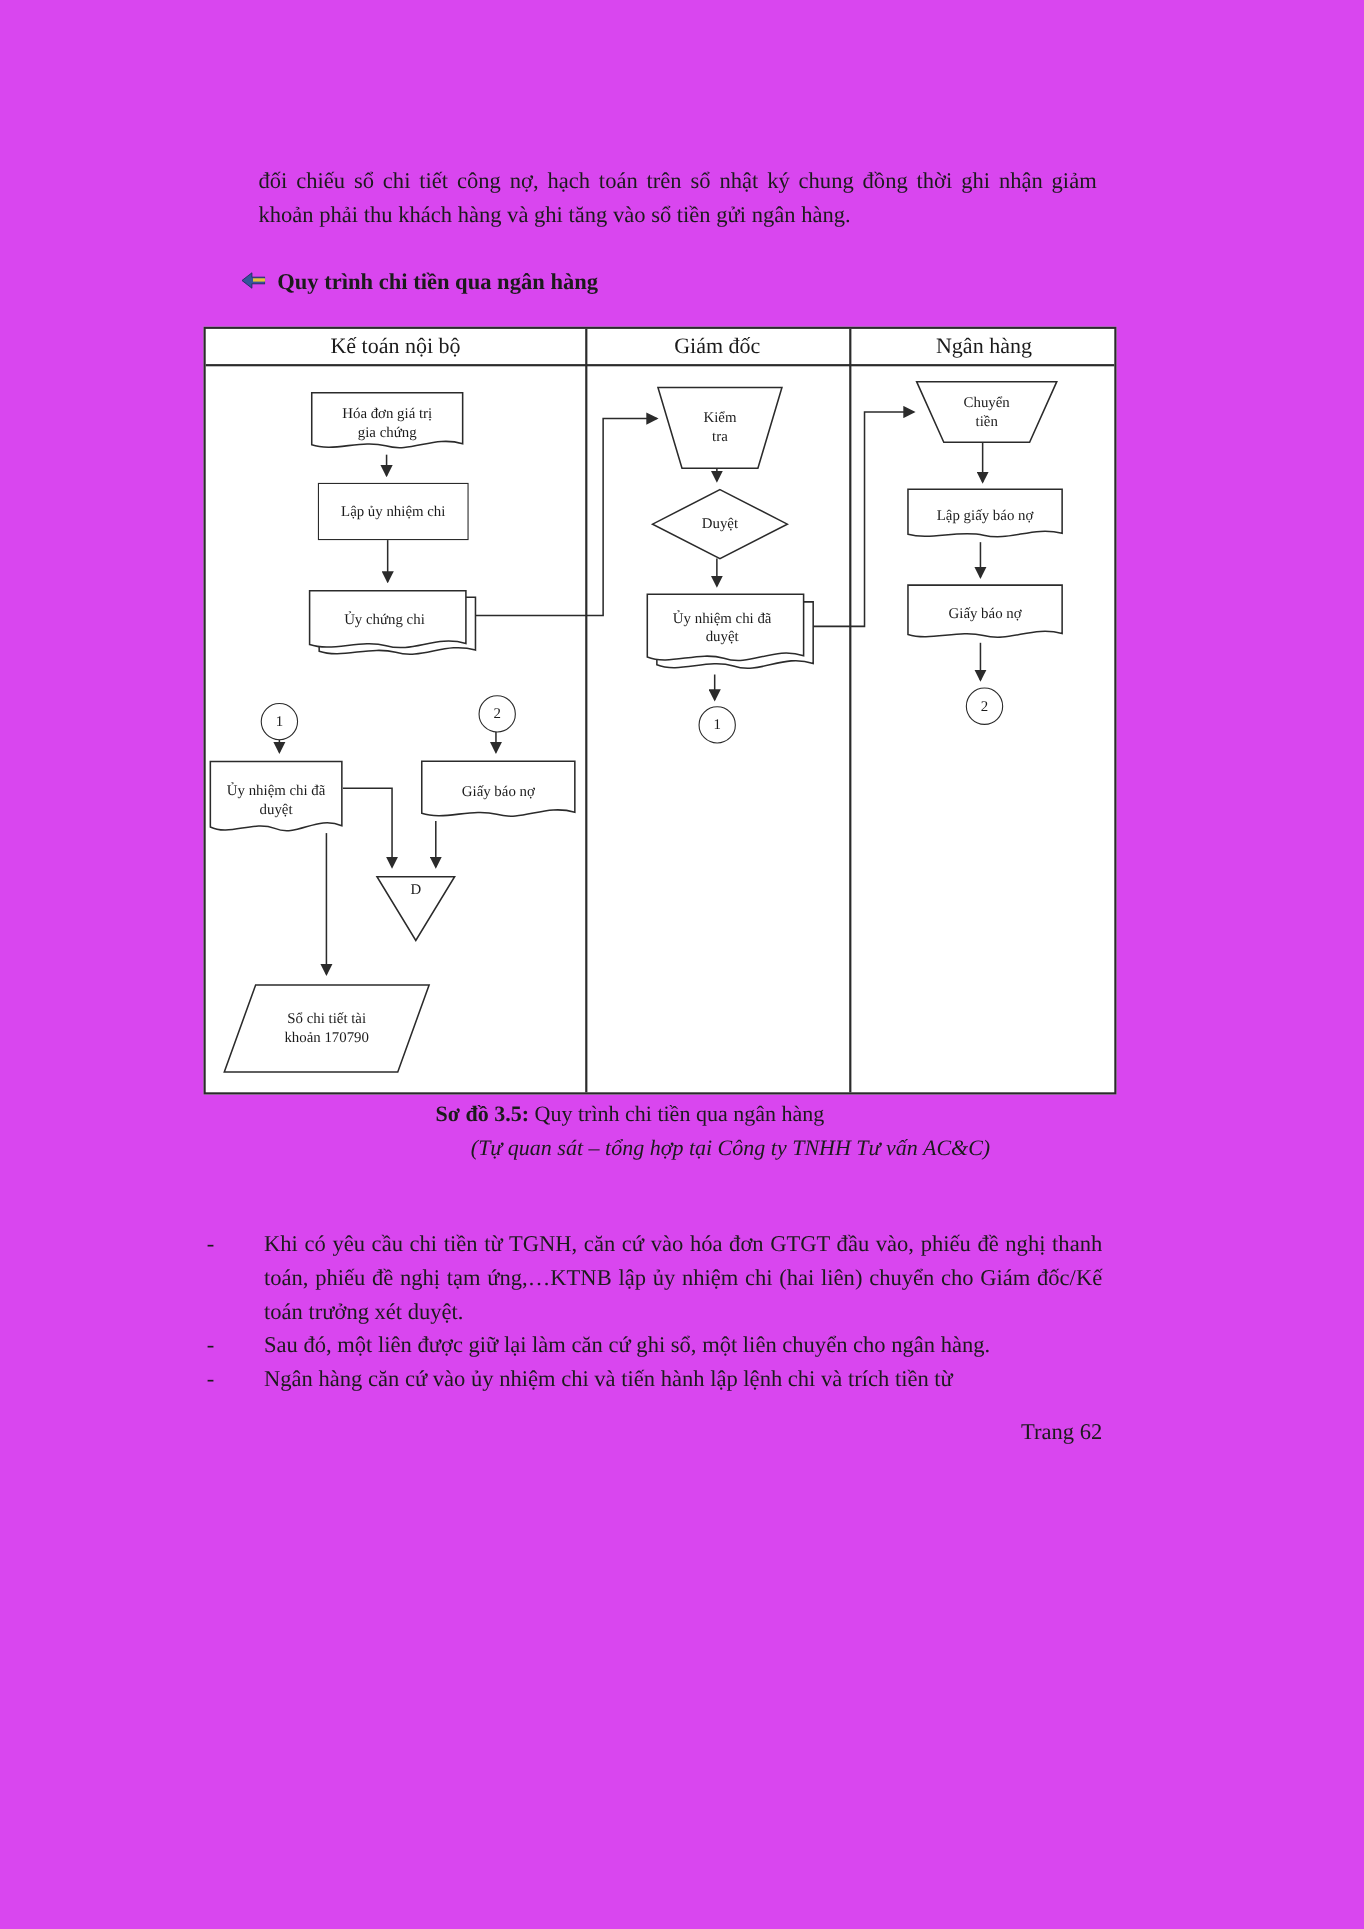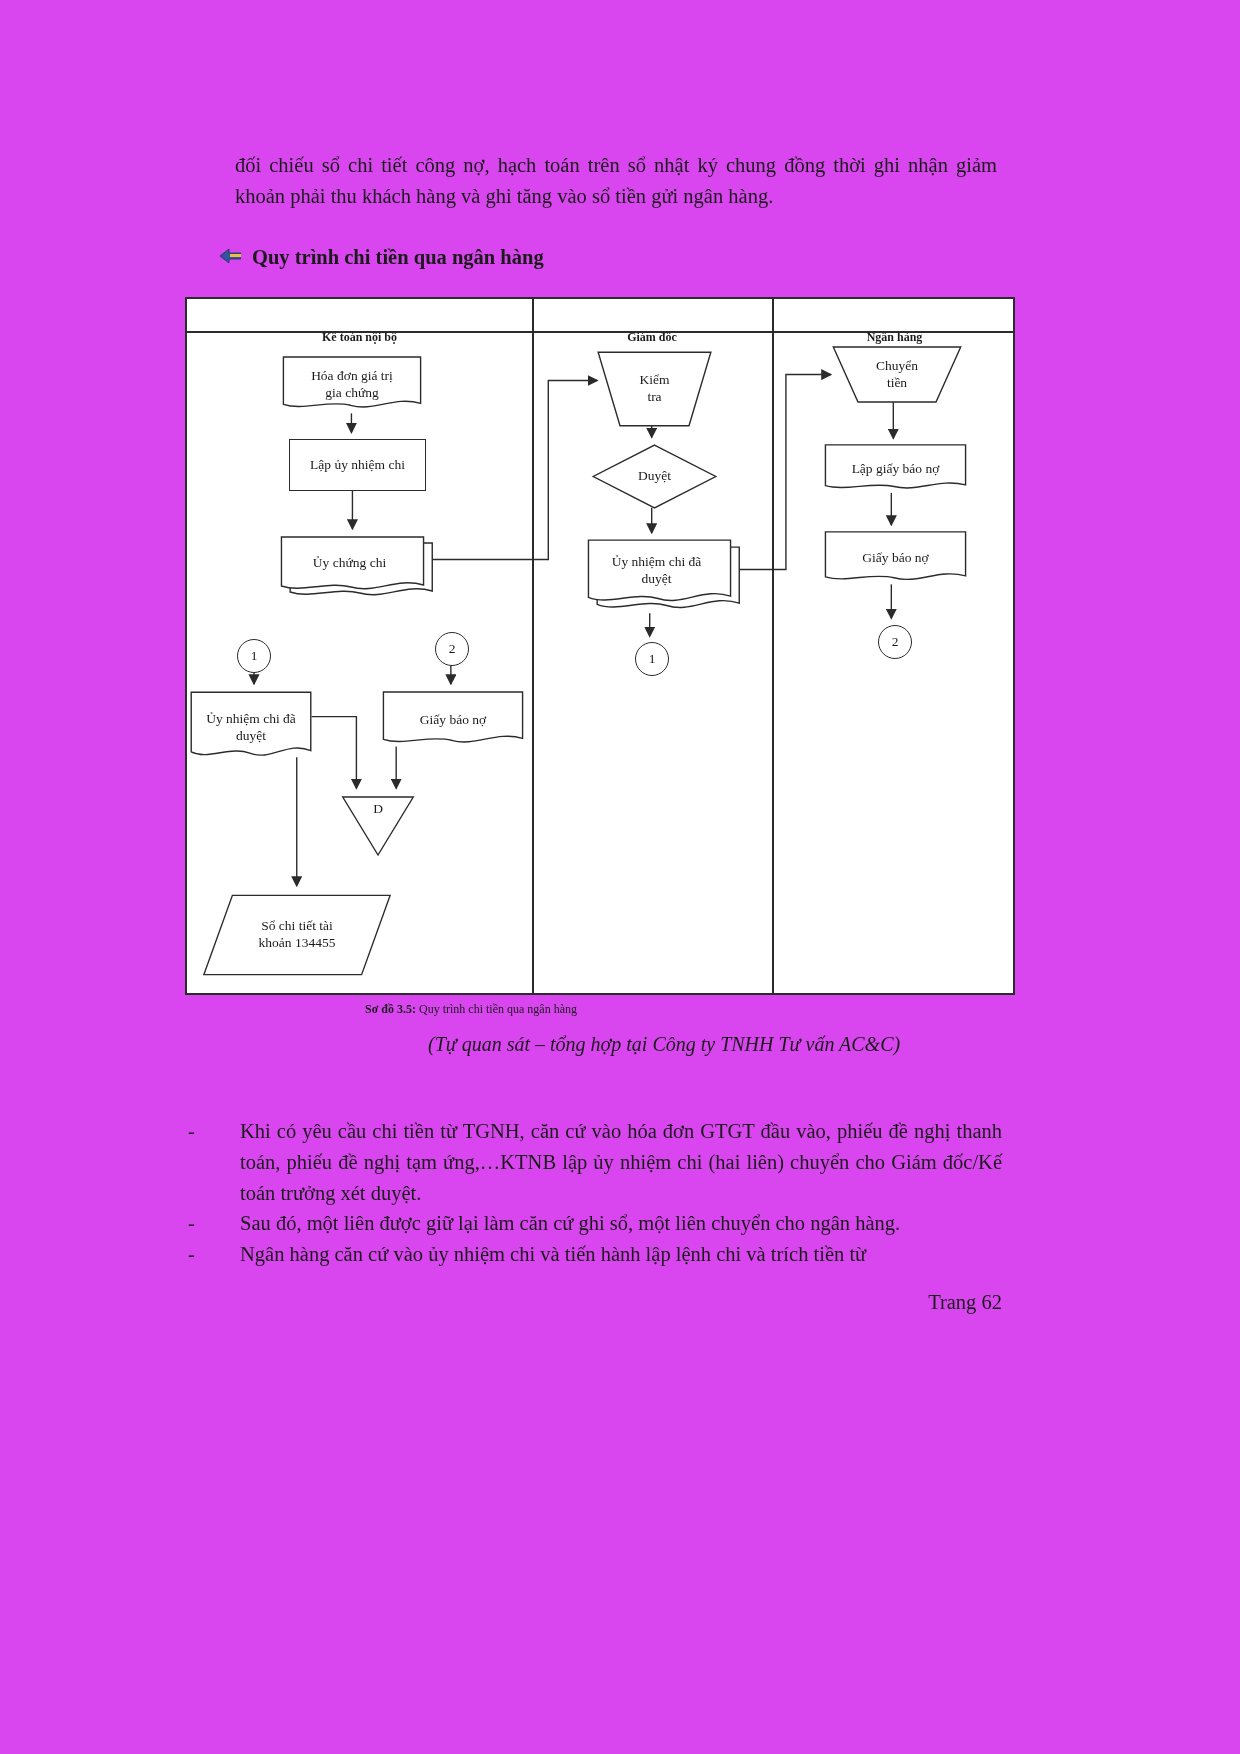--- a/index.html
+++ b/index.html
@@ -21,21 +21,21 @@
   .section-heading .heading-text { font-weight:bold; font-size:20.5px; }
 
   
   .flowchart {
     position:absolute; left:185px; top:297px; width:830px; height:698px;
     border:2px solid #2b2b2b; background:#fff;
   }
   .fc-header-cell {
     position:absolute; top:0; height:32px;
     display:flex; align-items:center; justify-content:center;
-    font-weight:bold; font-size:12px;margin-top:22px;
+    font-weight:normal; font-size:20px;
   }
   .vdiv { position:absolute; top:0; bottom:0; width:1.5px; background:#2b2b2b; }
   .hline { position:absolute; left:0; right:0; top:32px; height:1.5px; background:#2b2b2b; }
   .connectors { position:absolute; left:0; top:0; width:100%; height:100%; overflow:visible; }
 
   .node { position:absolute; }
   .node-bg { position:absolute; left:0; top:0; width:100%; height:100%; overflow:visible; }
   .node-bg path, .node-bg polygon {
     fill:#ffffff; stroke:#2b2b2b; stroke-width:1.4; vector-effect:non-scaling-stroke;
   }
@@ -48,21 +48,21 @@
   .node.rect { border:1.4px solid #2b2b2b; background:#fff; }
   .node.tri .node-label { align-items:flex-start; padding-top:5px; }
   .node.doc-stacked .node-label { padding-right:6px; padding-bottom:6px; }
   .circle {
     position:absolute; width:34px; height:34px; border:1.4px solid #2b2b2b;
     border-radius:50%; background:#fff;
     display:flex; align-items:center; justify-content:center; font-size:13.5px;
   }
 
   
-  .caption-line1 { position:absolute; left:365px; top:1002px; font-size:12px; }
+  .caption-line1 { position:absolute; left:396px; top:1002px; font-size:20px; }
   .caption-line1 .cap-bold { font-weight:bold; }
   .caption-line2 { position:absolute; left:428px; top:1033px; font-size:20px; font-style:italic; }
   .detail-heading { position:absolute; left:235px; top:1085px; font-size:20.5px; font-weight:bold; }
   .bullets { position:absolute; left:188px; top:1116px; width:814px; }
   .bullet-item { display:flex; font-size:20.5px; line-height:1.5; }
   .bullet-item .marker { width:52px; flex:0 0 52px; }
   .bullet-item .btext { flex:1; text-align:justify; }
   .page-number { position:absolute; right:238px; top:1291px; font-size:20.5px; }
 </style>
 </head>
@@ -159,21 +159,21 @@
           <polygon points="1,1 99,1 50,59"></polygon>
         </svg>
       <div class="node-label">D</div>
     </div>
 
     <div class="node para" style="left:15px;top:595px;width:190px;height:82px">
       <svg class="node-bg" viewBox="0 0 100 60" preserveAspectRatio="none">
           <polygon points="16,1 99,1 84,59 1,59"></polygon>
         </svg>
       <div class="node-label">Sổ chi tiết tài
-khoản 134455</div>
+khoản 170790</div>
     </div>
 
     <div class="node trap" style="left:410px;top:52px;width:115px;height:76px">
       <svg class="node-bg" viewBox="0 0 100 60" preserveAspectRatio="none">
           <polygon points="1,1 99,1 80,59 20,59"></polygon>
         </svg>
       <div class="node-label">Kiểm
 tra</div>
     </div>
 

